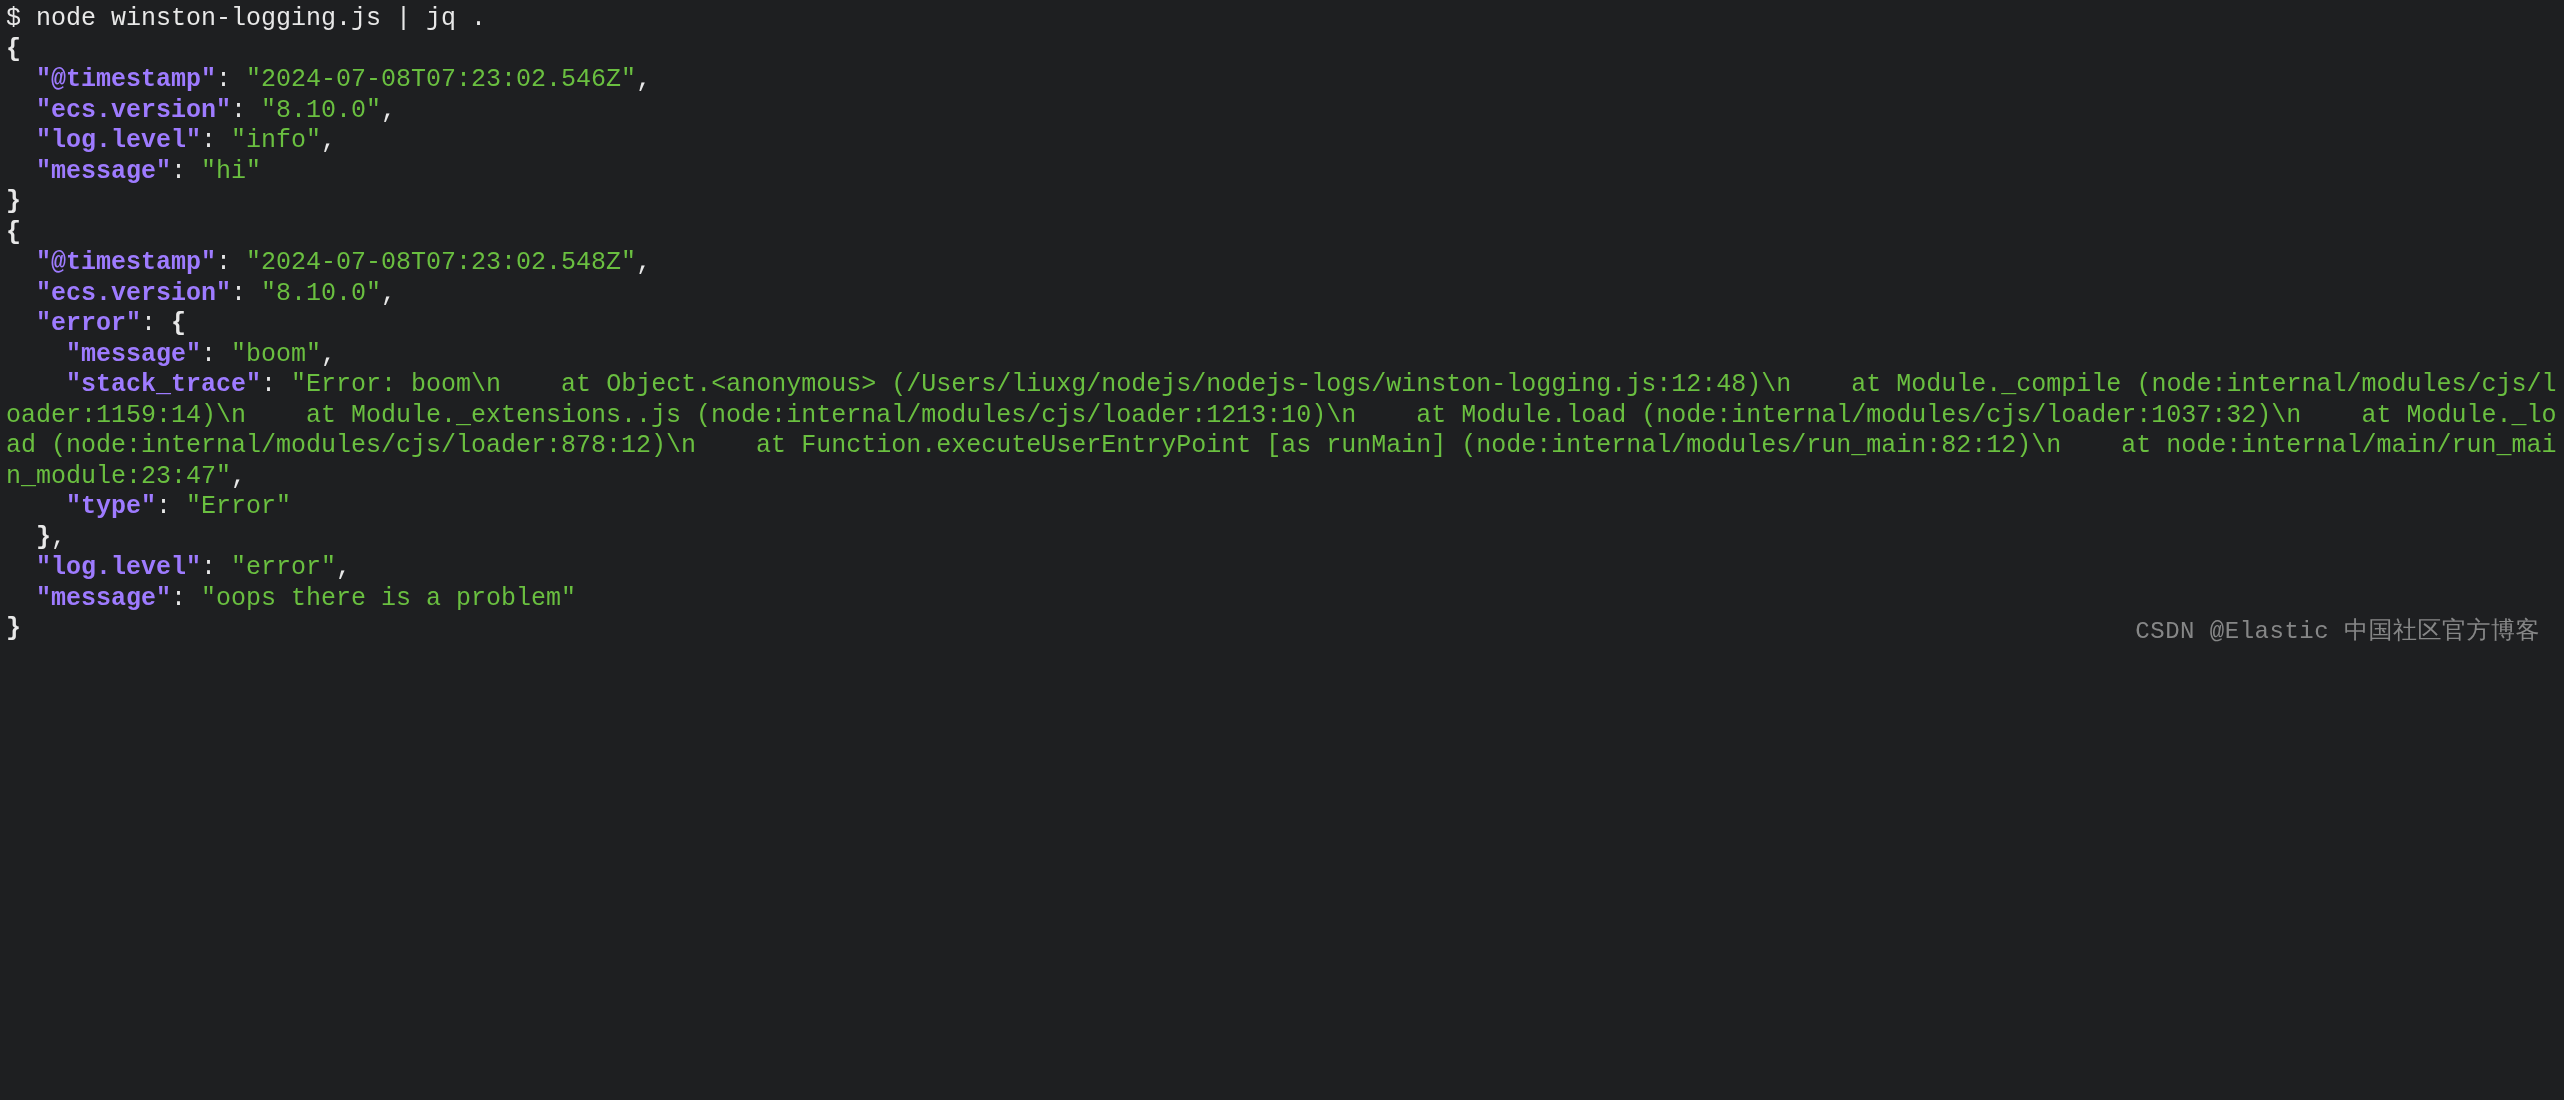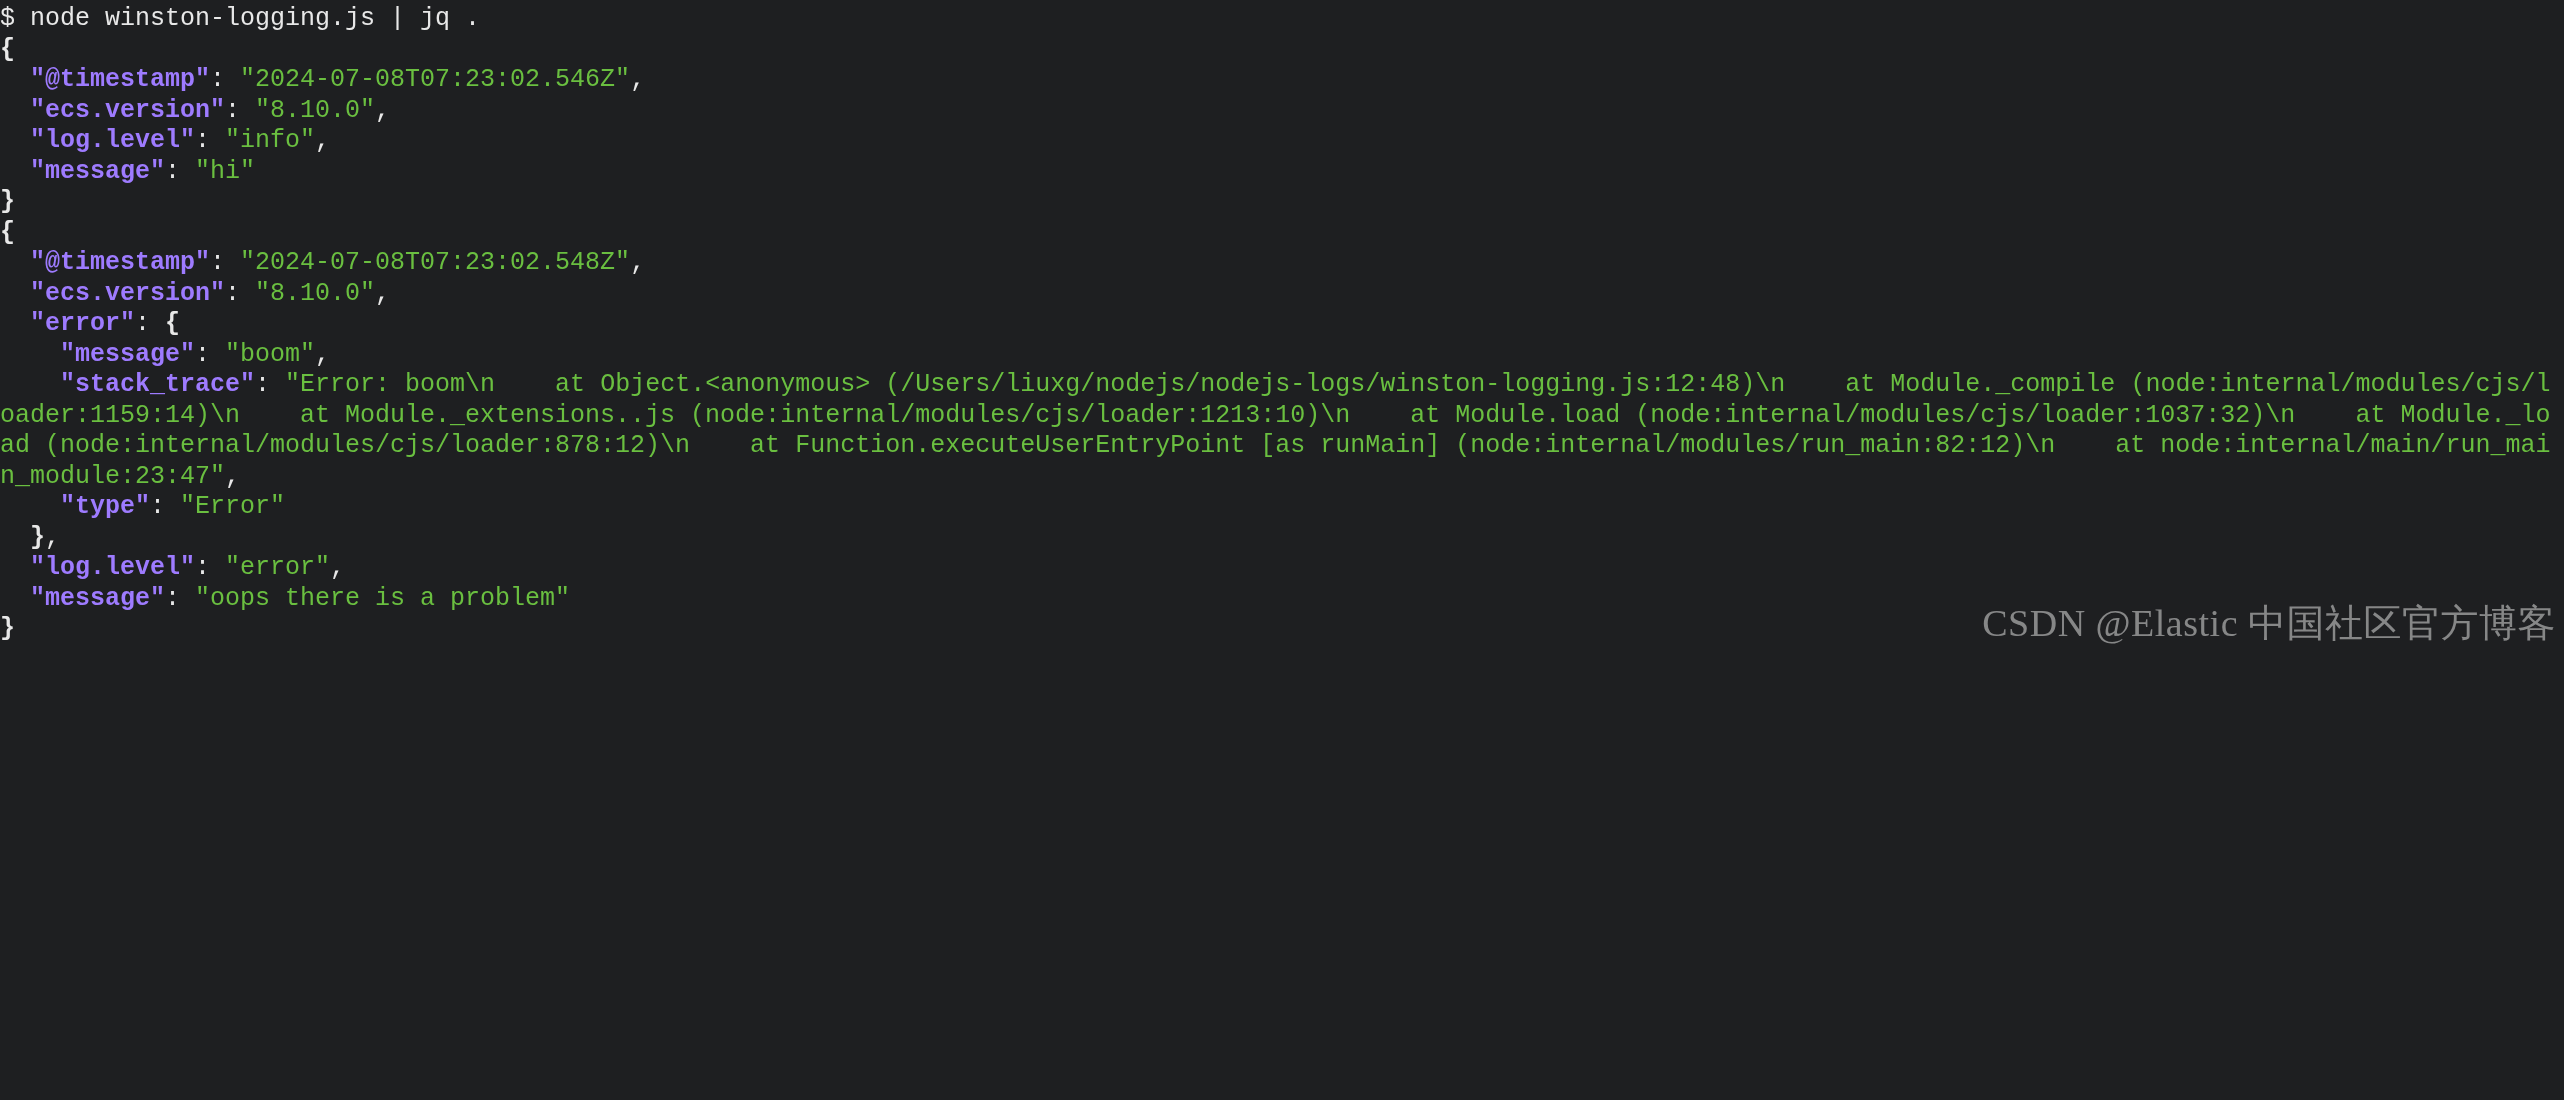--- a/index.html
+++ b/index.html
@@ -6,37 +6,37 @@
     margin: 0;
     padding: 0;
     background: #1e1f21;
     font-family: "SF Mono", "Menlo", "Consolas", "Courier New", monospace;
     font-size: 25px;
     line-height: 1.22;
     color: #e8e8e8;
     -webkit-font-smoothing: antialiased;
   }
   .terminal {
-    padding: 4px 6px 8px 0;
+    padding: 4px 6px 8px 6px;
     white-space: pre-wrap;
     word-break: break-all;
     position: relative;
   }
   .prompt { color: #e8e8e8; }
   .brace  { color: #e8e8e8; font-weight: bold; }
   .punct  { color: #e8e8e8; }
   .key    { color: #9e7bff; font-weight: bold; }
   .str    { color: #6abf40; }
   .watermark {
     position: absolute;
-    right: 8px;
+    right: 24px;
     bottom: 6px;
     color: rgba(220,220,220,0.55);
-    font-family: Liberation Serif, serif;
-    font-size: 38px;
+    font-family: Liberation Mono, monospace;
+    font-size: 24px;
     pointer-events: none;
     white-space: nowrap;
     letter-spacing: 0.5px;
   }
 </style>
 </head>
 <body>
 
 <div class="terminal"><span class="prompt">$ node winston-logging.js | jq .</span>
 <span class="brace">{</span>

